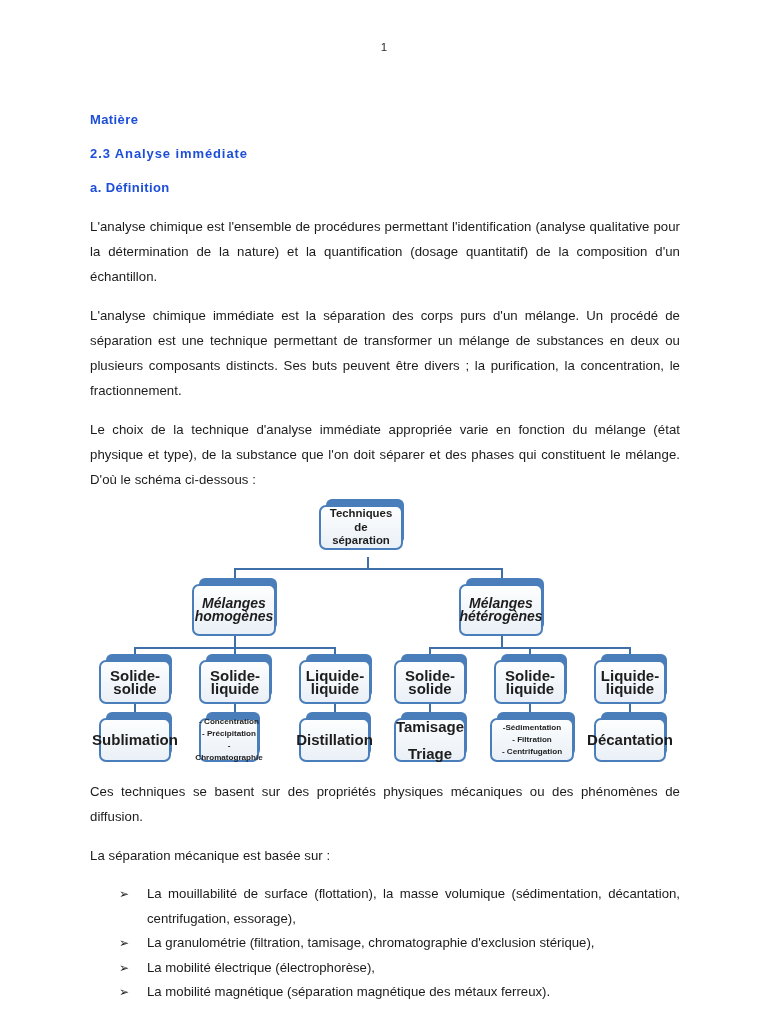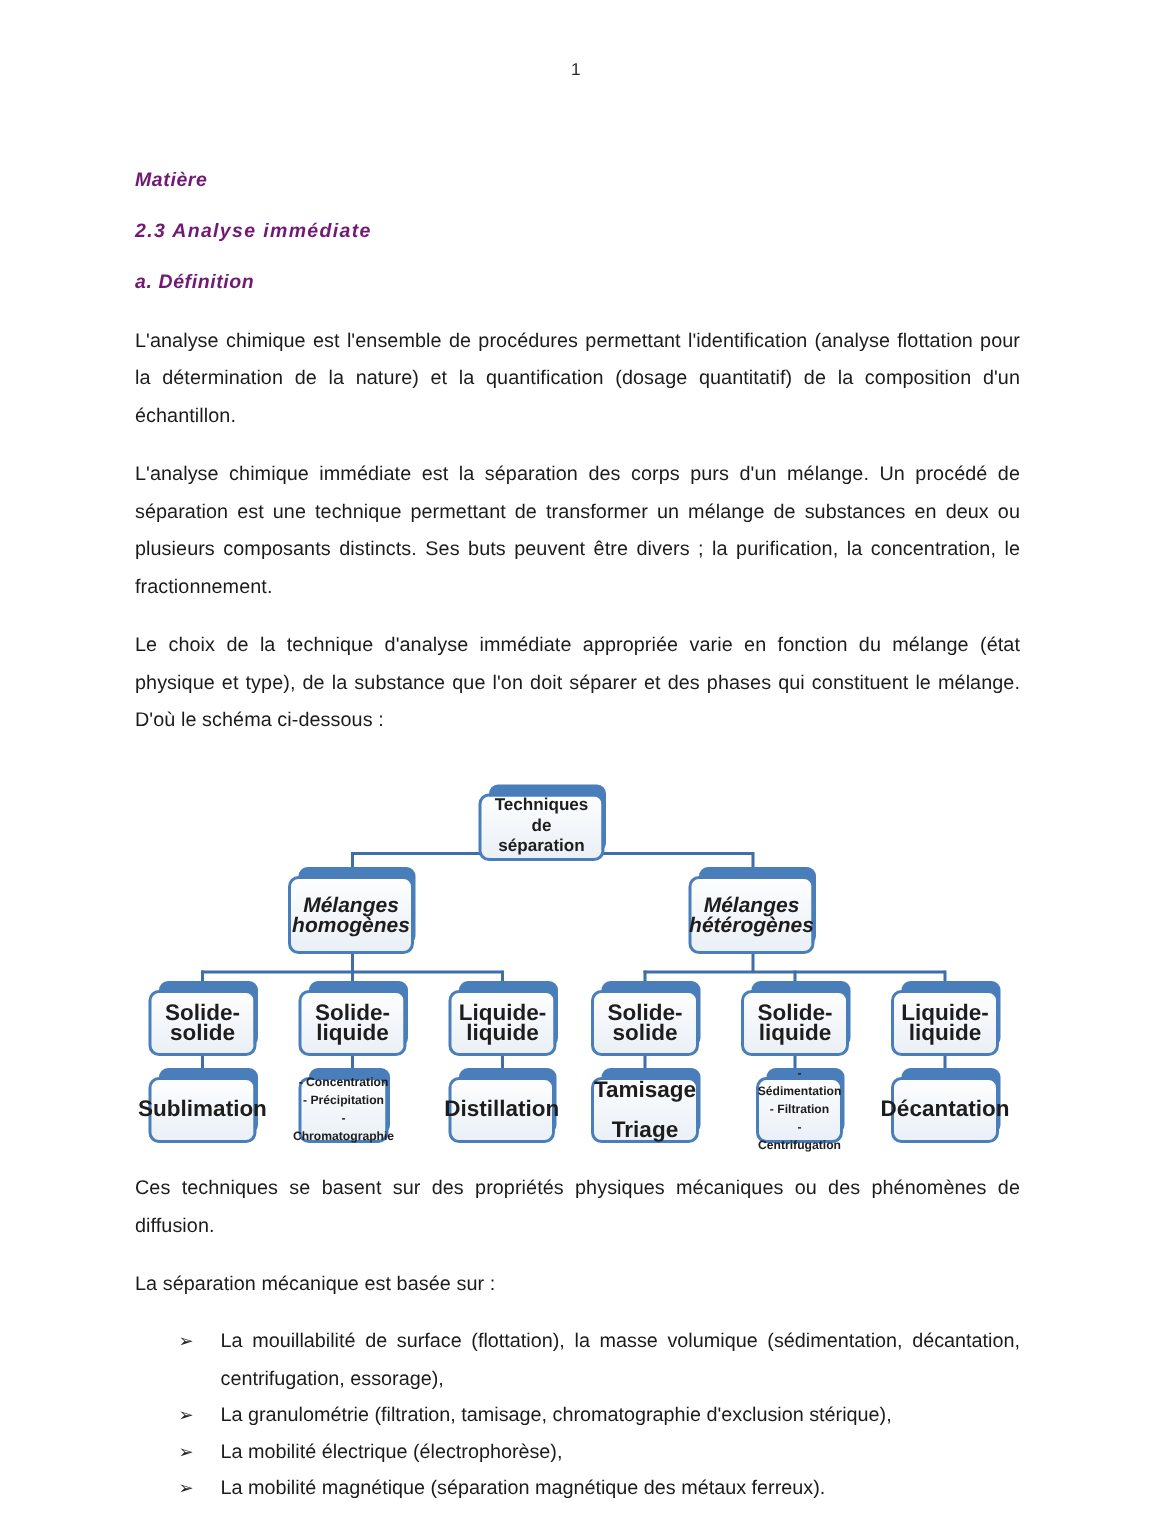--- a/index.html
+++ b/index.html
@@ -39,22 +39,21 @@
     left: 90px;
     top: 112px;
     width: 590px;
   }
 
   .heading {
     font-size: 13px;
     font-weight: bold;
     letter-spacing: 0.4px;
     margin: 0 0 19px 0;
-    color: #701a75;
-    font-style: italic;
+    color: #1d4ed8;
   }
   .heading.sub {
     letter-spacing: 0.9px;
   }
 
   p.para {
     font-size: 13.2px;
     line-height: 25px;
     text-align: justify;
     margin: 0 0 14px 0;
@@ -156,21 +155,21 @@
 <div class="page">
 
   <div class="page-number">1</div>
 
   <div class="content">
 
     <h3 class="heading">Matière</h3>
     <h3 class="heading sub">2.3 Analyse immédiate</h3>
     <h3 class="heading">a. Définition</h3>
 
-    <p class="para">L'analyse chimique est l'ensemble de procédures permettant l'identification (analyse flottation pour la détermination de la nature) et la quantification (dosage quantitatif) de la composition d'un échantillon.</p>
+    <p class="para">L'analyse chimique est l'ensemble de procédures permettant l'identification (analyse qualitative pour la détermination de la nature) et la quantification (dosage quantitatif) de la composition d'un échantillon.</p>
     <p class="para">L'analyse chimique immédiate est la séparation des corps purs d'un mélange. Un procédé de séparation est une technique permettant de transformer un mélange de substances en deux ou plusieurs composants distincts. Ses buts peuvent être divers ; la purification, la concentration, le fractionnement.</p>
     <p class="para tight">Le choix de la technique d'analyse immédiate appropriée varie en fonction du mélange (état physique et type), de la substance que l'on doit séparer et des phases qui constituent le mélange. D'où le schéma ci-dessous :</p>
 
     <div class="diagram">
 
       <div class="conn v" style="left:279px; top:52px; height:12px;"></div>
       <div class="conn h" style="left:146px; top:63px; width:268px;"></div>
       <div class="conn v" style="left:146px; top:63px; height:13px;"></div>
       <div class="conn v" style="left:413px; top:63px; height:13px;"></div>
 
@@ -186,21 +185,21 @@
       <div class="conn v" style="left:441px; top:142px; height:13px;"></div>
       <div class="conn v" style="left:541px; top:142px; height:13px;"></div>
 
       <div class="conn v" style="left:46px; top:199px; height:14px;"></div>
       <div class="conn v" style="left:146px; top:199px; height:14px;"></div>
       <div class="conn v" style="left:246px; top:199px; height:14px;"></div>
       <div class="conn v" style="left:341px; top:199px; height:14px;"></div>
       <div class="conn v" style="left:441px; top:199px; height:14px;"></div>
       <div class="conn v" style="left:541px; top:199px; height:14px;"></div>
 
-      <div class="node root" style="left:231px; top:24px; width:84px; height:45px;">
+      <div class="node root" style="left:231px; top:0; width:84px; height:45px;">
         <div class="back"></div>
         <div class="front">
           <span class="label">Techniques de
 séparation</span>
         </div>
       </div>
 
       <div class="node italic" style="left:104px; top:79px; width:84px; height:52px;">
         <div class="back"></div>
         <div class="front">
@@ -280,21 +279,21 @@
         </div>
       </div>
       <div class="node" style="left:306px; top:213px; width:72px; height:44px;">
         <div class="back"></div>
         <div class="front">
           <span class="label">Tamisage
 
 Triage</span>
         </div>
       </div>
-      <div class="node multi" style="left:416px; top:213px; width:58px; height:44px;padding-left:20px;">
+      <div class="node multi" style="left:402px; top:213px; width:84px; height:44px;padding-left:20px;">
         <div class="back"></div>
         <div class="front">
           <span class="label">-Sédimentation
 - Filtration
 - Centrifugation</span>
         </div>
       </div>
       <div class="node" style="left:506px; top:213px; width:72px; height:44px;">
         <div class="back"></div>
         <div class="front">

